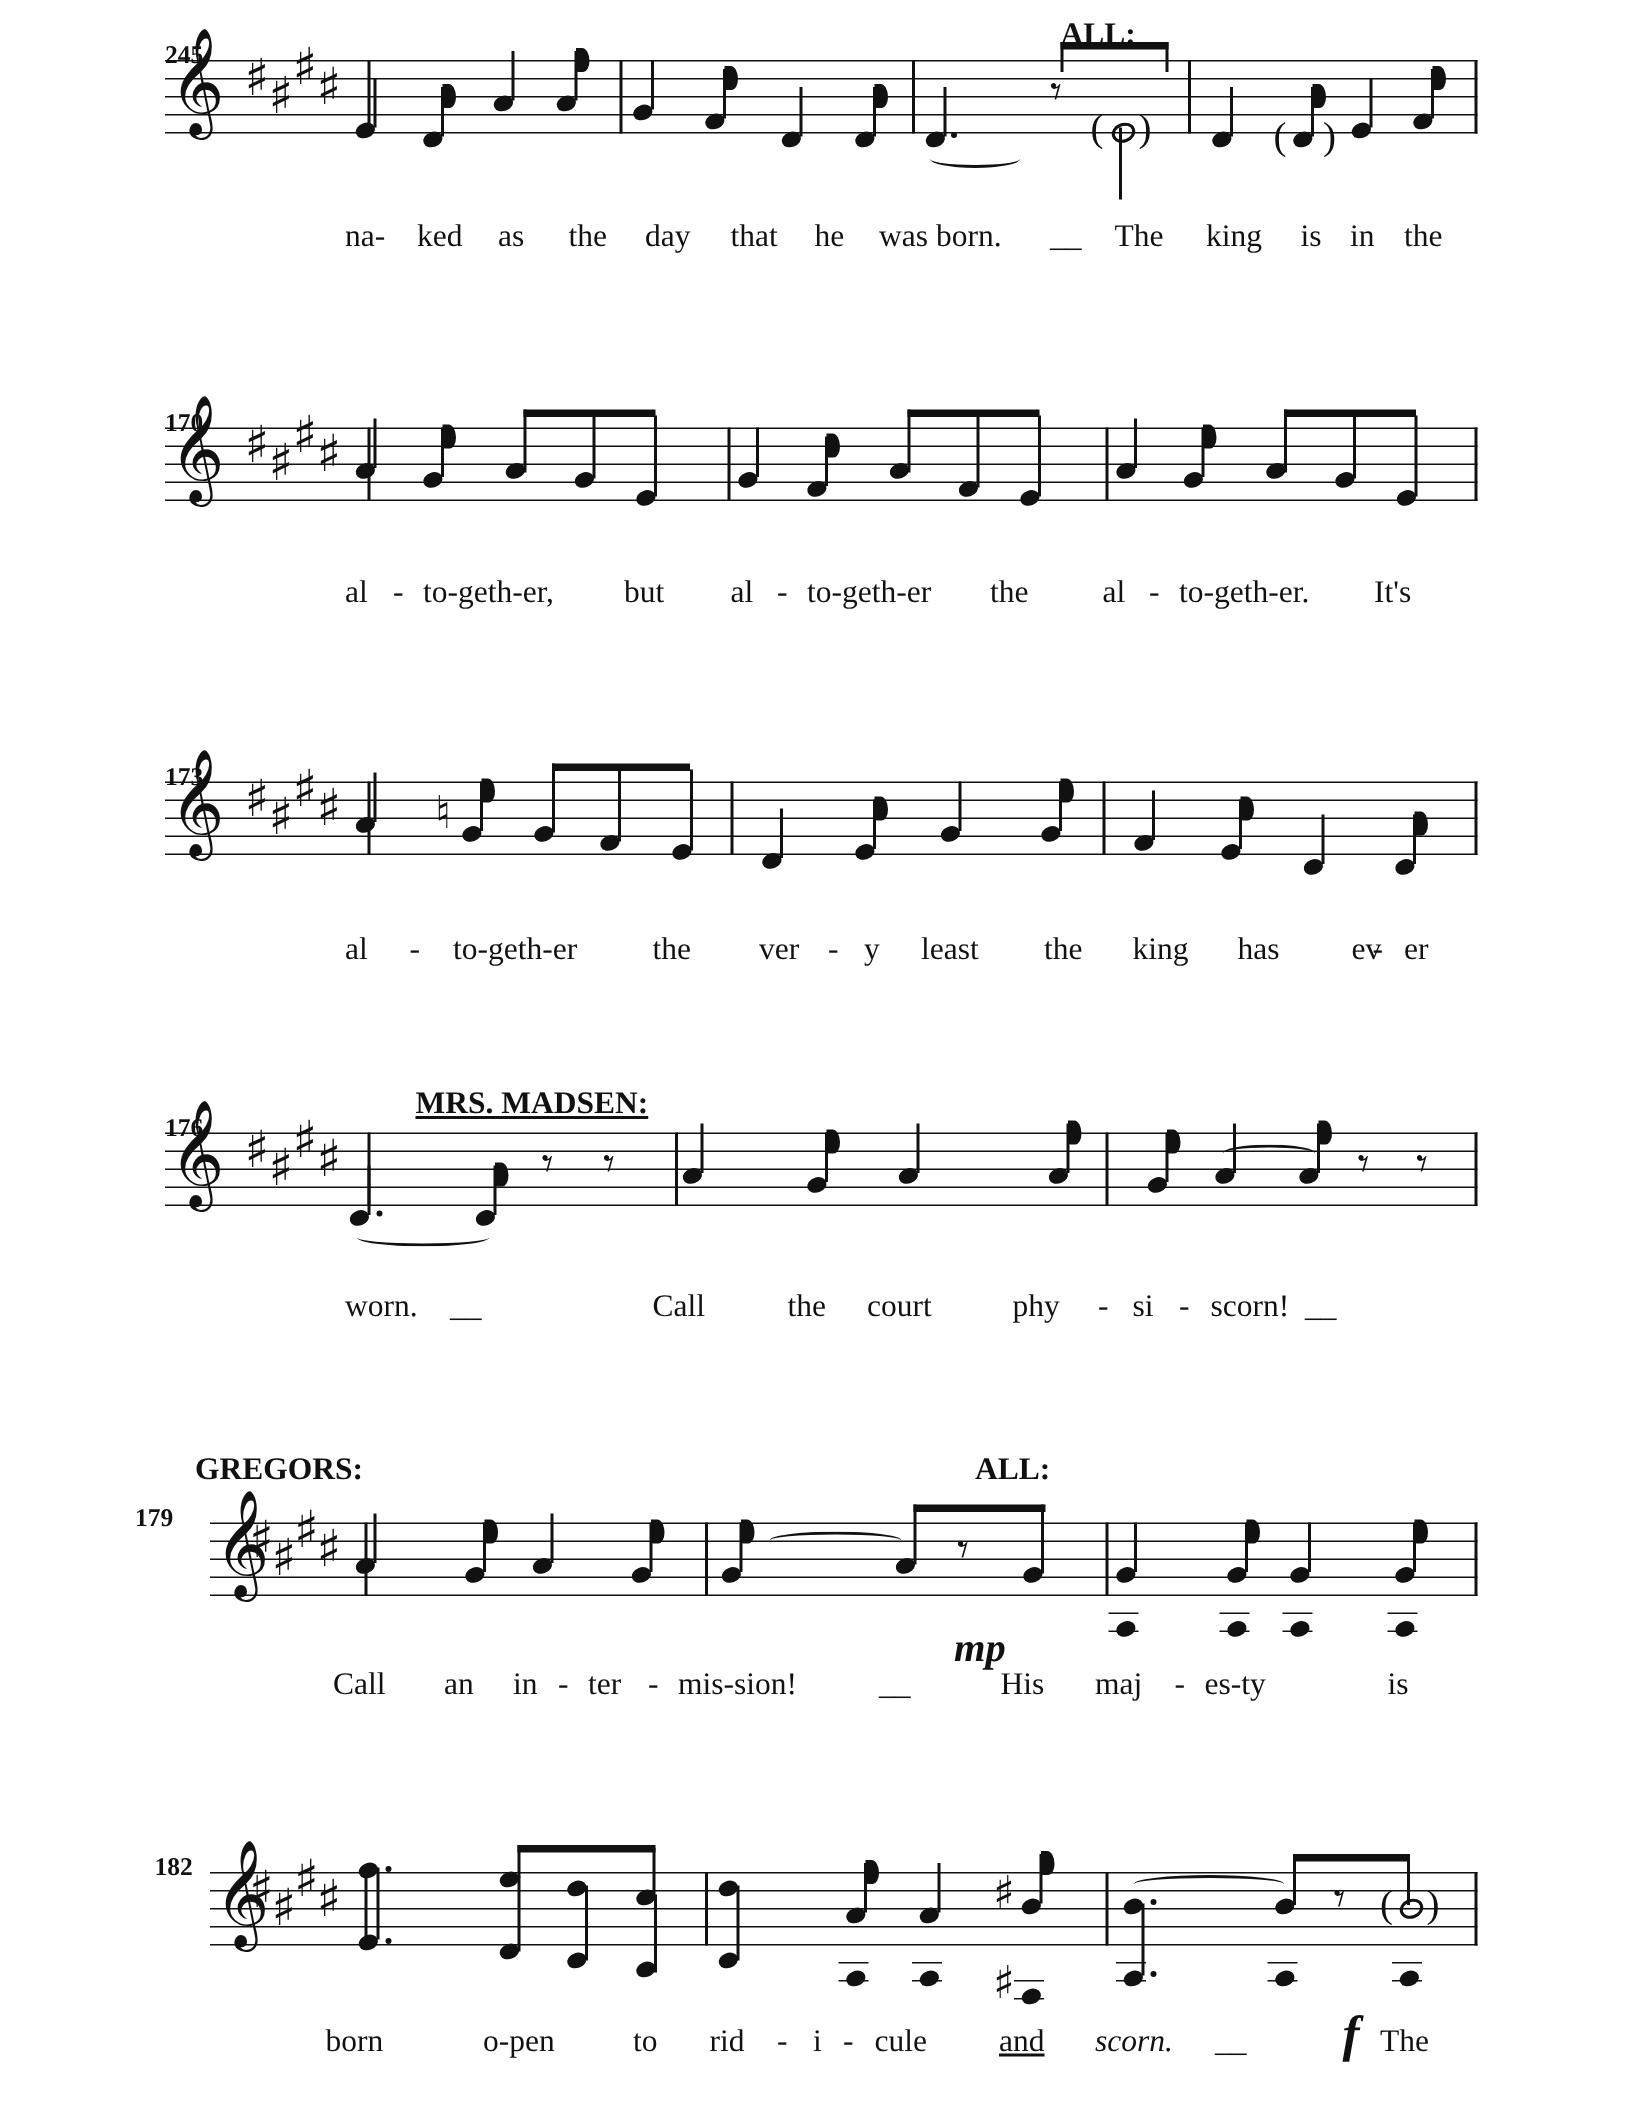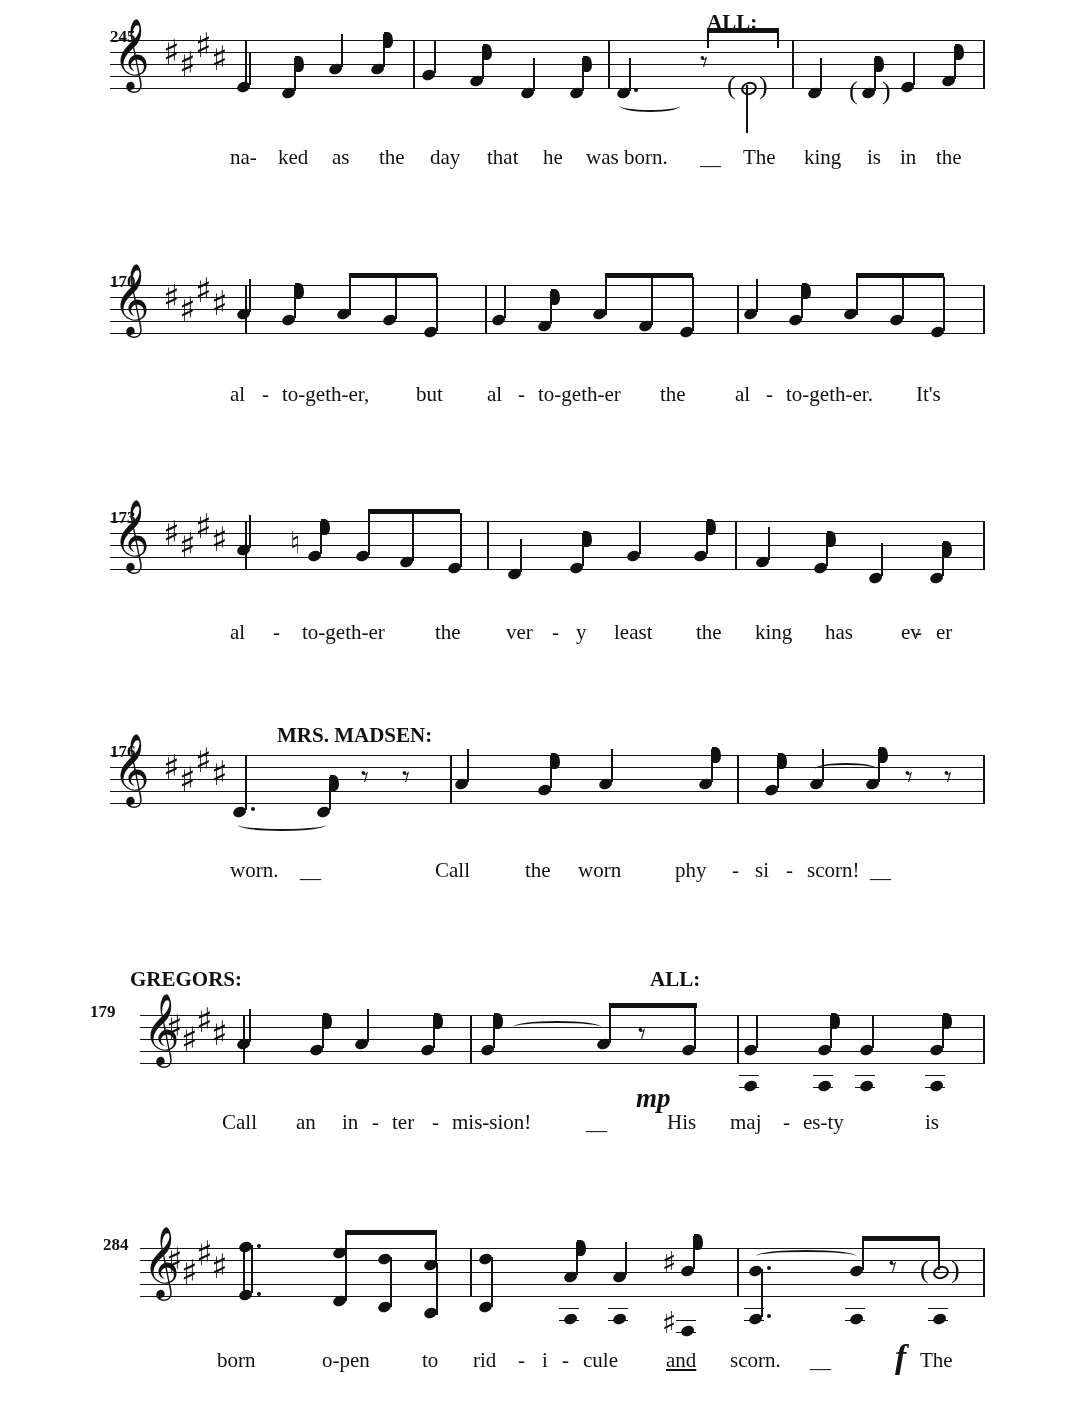--- a/index.html
+++ b/index.html
@@ -440,21 +440,21 @@
     <div class="lyric" style="left:504px;">least</div>
     <div class="lyric" style="left:586px;">the</div>
     <div class="lyric" style="left:645px;">king</div>
     <div class="lyric" style="left:715px;">has</div>
     <div class="lyric" style="left:766px;margin-left:25px;">ev</div>
     <div class="lyric" style="left:805px;">-</div>
     <div class="lyric" style="left:826px;">er</div>
   </div>
 
   <div class="system" style="top:755px;">
-    <div class="role" style="left:277px; top:-32px;">MRS. MADSEN:</div>
+    <div class="role" style="left:277px; top:-32px;text-decoration:underline;">MRS. MADSEN:</div>
     <div class="measnum" style="left:110px; top:-13px;">176</div>
     <div class="staff">
       <div class="ln"></div>
         <div class="ln"></div>
         <div class="ln"></div>
         <div class="ln"></div>
         <div class="ln"></div>
     </div>
     <div class="clef" style="left:113px; top:-17px;">𝄞</div>
     <div class="ksharp" style="left:163px; top:-5px;">♯</div>
@@ -499,21 +499,21 @@
     <div class="flag" style="left:879px; top:-8px;"></div>
     <div class="rest8" style="left:905px; top:7px;">𝄾</div>
     <div class="rest8" style="left:944px; top:7px;">𝄾</div>
   </div>
 
   <div class="lyricline" style="top:858px;">
     <div class="lyric" style="left:120px;">worn.</div>
     <div class="lyric" style="left:190px;">__</div>
     <div class="lyric" style="left:325px;">Call</div>
     <div class="lyric" style="left:415px;">the</div>
-    <div class="lyric" style="left:468px;">worn</div>
+    <div class="lyric" style="left:468px;">court</div>
     <div class="lyric" style="left:565px;">phy</div>
     <div class="lyric" style="left:622px;">-</div>
     <div class="lyric" style="left:645px;">si</div>
     <div class="lyric" style="left:676px;">-</div>
     <div class="lyric" style="left:697px;">scorn!</div>
     <div class="lyric" style="left:760px;">__</div>
   </div>
 
   <div class="system" style="top:1015px;">
     <div class="role" style="left:130px; top:-48px;">GREGORS:</div>
@@ -598,21 +598,21 @@
     <div class="lyric" style="left:342px;">mis-sion!</div>
     <div class="lyric" style="left:476px;">__</div>
     <div class="lyric" style="left:557px;">His</div>
     <div class="lyric" style="left:620px;">maj</div>
     <div class="lyric" style="left:673px;">-</div>
     <div class="lyric" style="left:693px;">es-ty</div>
     <div class="lyric" style="left:815px;">is</div>
   </div>
 
   <div class="system" style="top:1248px;">
-    <div class="measnum" style="left:103px; top:-13px;">284</div>
+    <div class="measnum" style="left:103px; top:-13px;">182</div>
     <div class="staff" style="left:140px; width:845px;">
       <div class="ln"></div>
         <div class="ln"></div>
         <div class="ln"></div>
         <div class="ln"></div>
         <div class="ln"></div>
     </div>
     <div class="clef" style="left:143px; top:-17px;">𝄞</div>
     <div class="ksharp" style="left:166px; top:-5px;">♯</div>
     <div class="ksharp" style="left:181px; top:7px;">♯</div>
@@ -699,18 +699,18 @@
   <div class="lyricline" style="top:1348px;">
     <div class="lyric" style="left:107px;">born</div>
     <div class="lyric" style="left:212px;">o-pen</div>
     <div class="lyric" style="left:312px;">to</div>
     <div class="lyric" style="left:363px;">rid</div>
     <div class="lyric" style="left:408px;">-</div>
     <div class="lyric" style="left:432px;">i</div>
     <div class="lyric" style="left:452px;">-</div>
     <div class="lyric" style="left:473px;">cule</div>
     <div class="lyric" style="left:556px;text-decoration:underline;">and</div>
-    <div class="lyric" style="left:620px;">scorn.</div>
+    <div class="lyric" style="left:620px;font-style:italic;">scorn.</div>
     <div class="lyric" style="left:700px;">__</div>
     <div class="lyric" style="left:810px;">The</div>
   </div>
 
 </div>
 
 </body></html>

